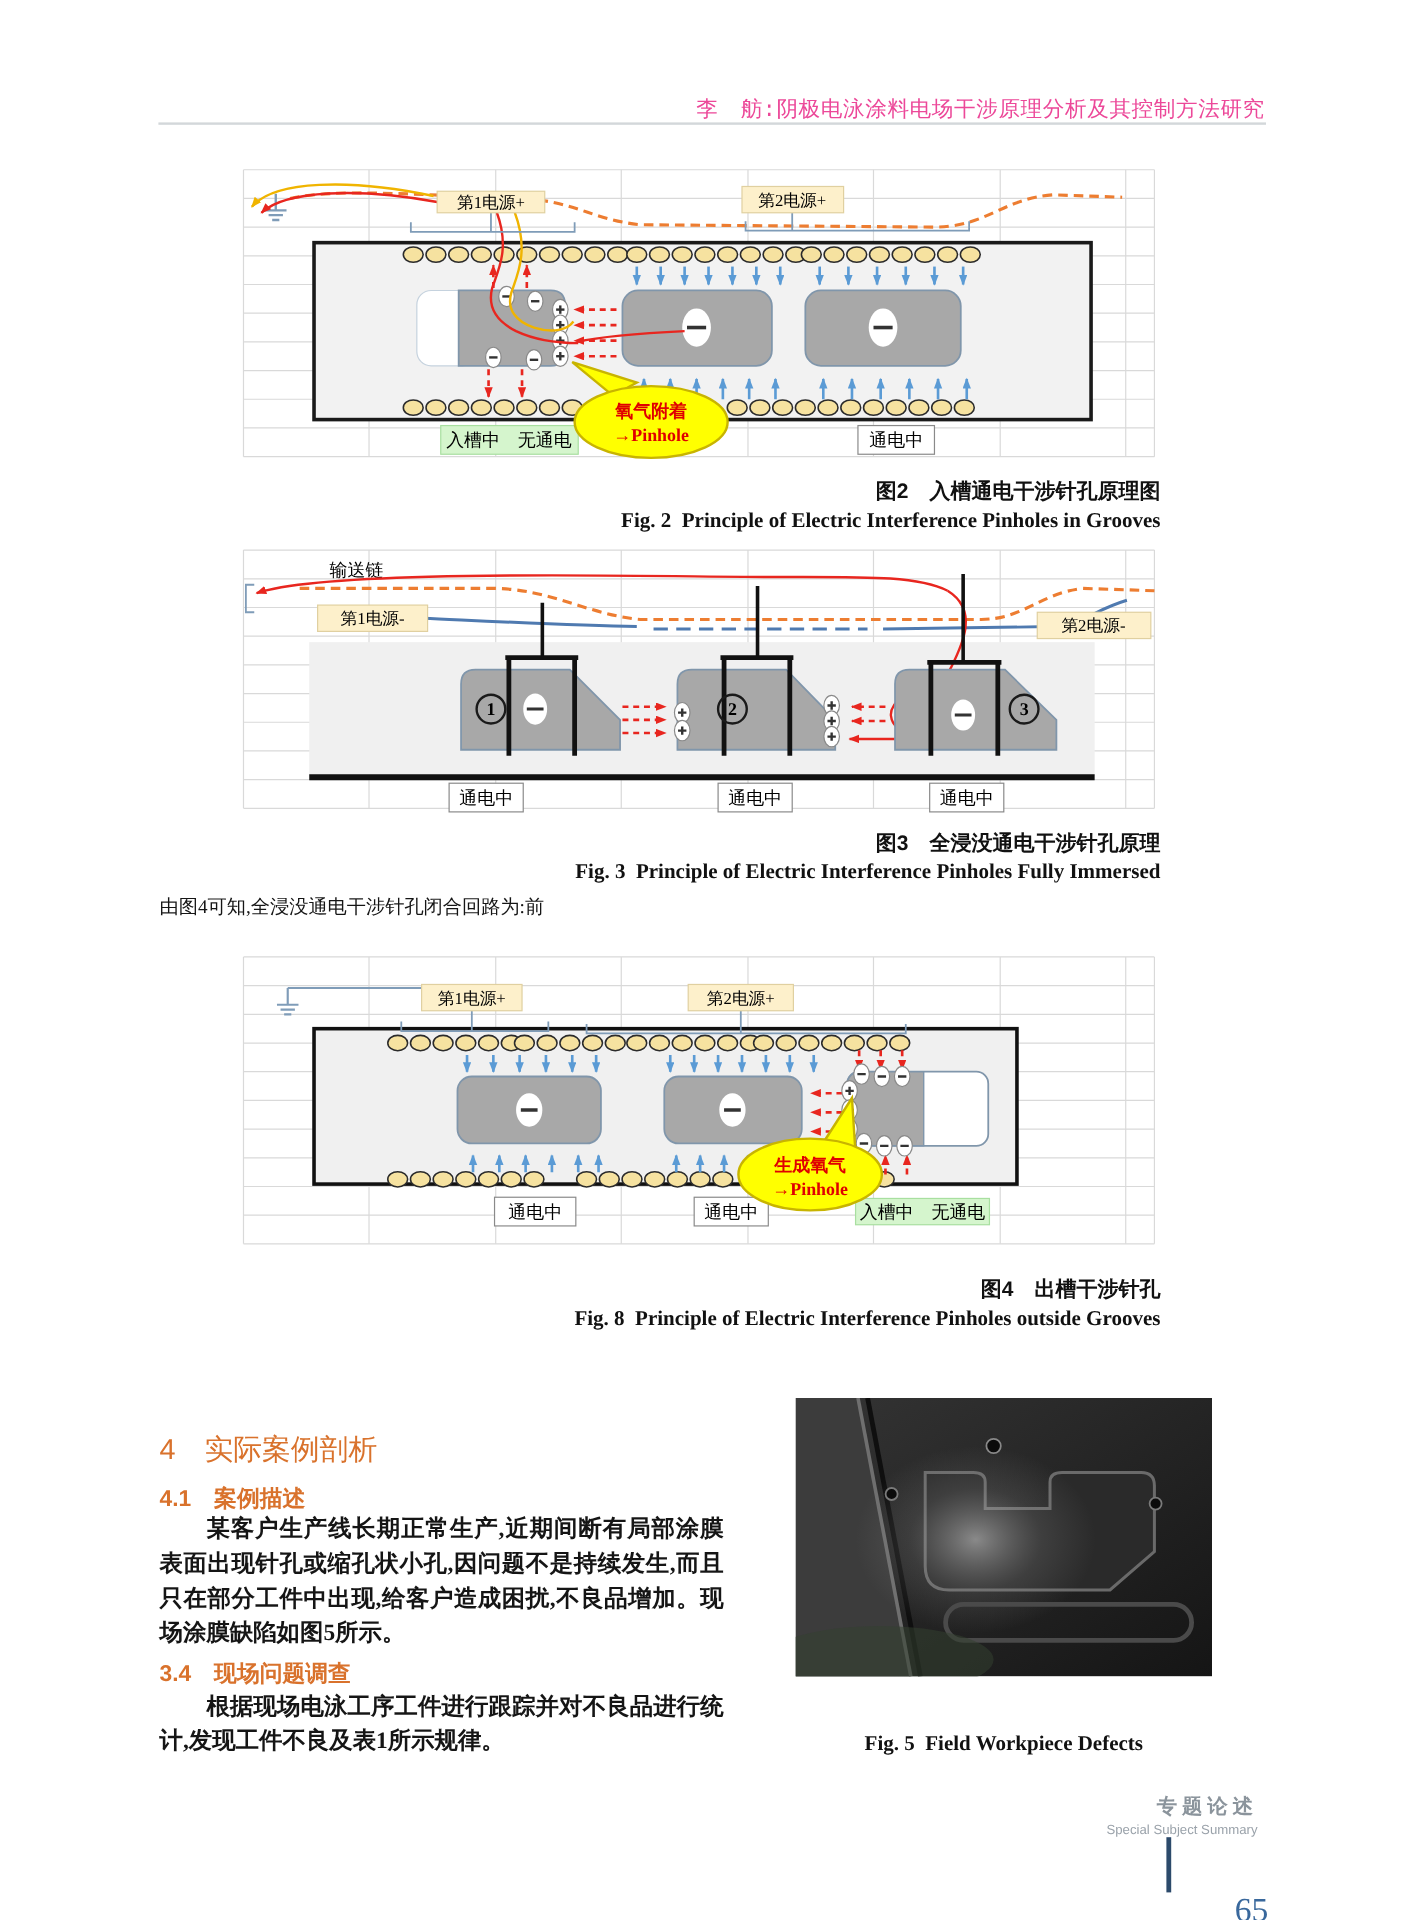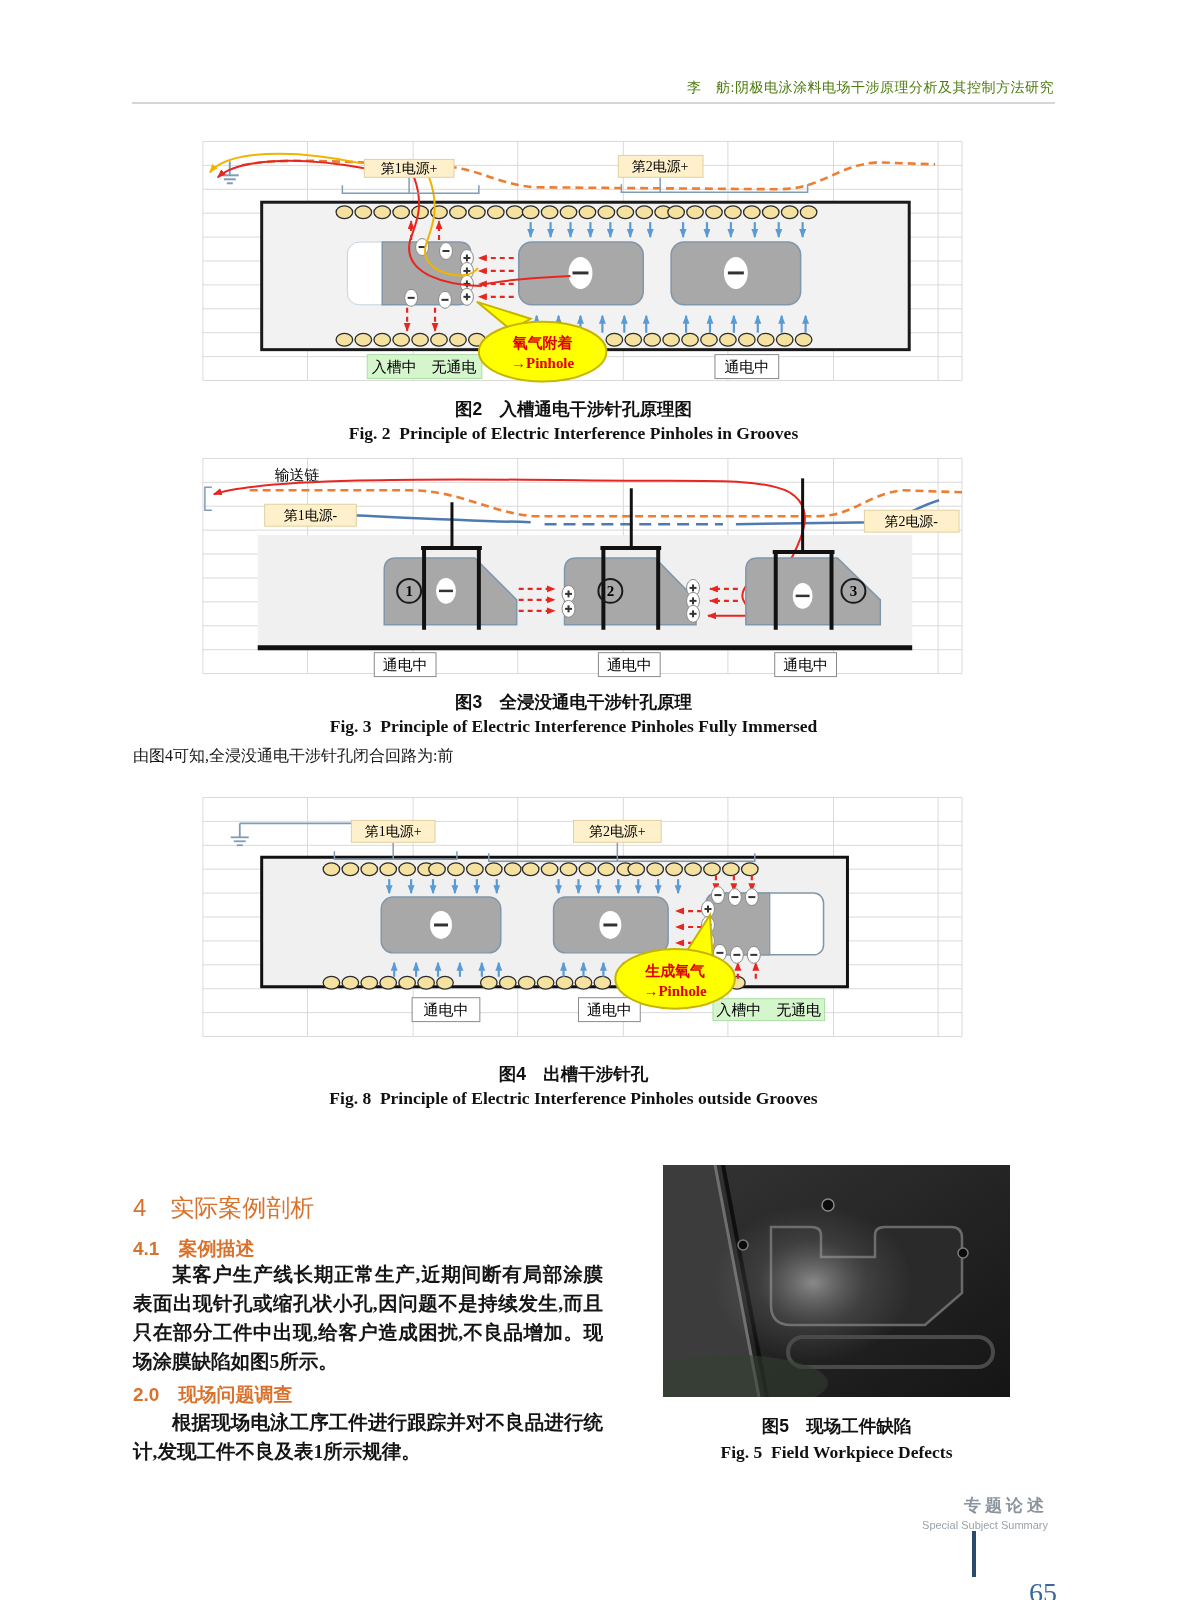--- a/index.html
+++ b/index.html
@@ -1,27 +1,27 @@
 <!DOCTYPE html>
 <html><head>
 <meta charset="utf-8">
 <style>
   html,body{margin:0;padding:0;background:#e8e8e8;}
   .page{position:relative;width:1187px;height:1600px;background:#ffffff;margin:0 auto;
         font-family:"Liberation Serif",serif;color:#1a1a1a;overflow:hidden;}
   .pre{white-space:pre;}
   
-  .hdr-title{position:absolute;top:79px;right:133px;font-family:Liberation Serif, serif;
-             font-size:14px;color:#4d7c0f;letter-spacing:.5px;}
+  .hdr-title{position:absolute;top:79px;right:133px;font-family:Liberation Mono, monospace;
+             font-size:18px;color:#ec4899;letter-spacing:.5px;}
   .hdr-rule{position:absolute;top:102px;left:132px;right:132px;height:2px;background:#d3d7da;}
   
   .fig{position:absolute;}
   svg text{font-family:"Liberation Serif",serif;}
   
-  .capwrap{position:absolute;left:180px;width:787px;text-align:center;}
+  .capwrap{position:absolute;left:180px;width:787px;text-align:right;}
   .cap-cn{font-family:"Liberation Sans",sans-serif;font-weight:bold;font-size:17.5px;color:#111;}
   .cap-en{font-family:"Liberation Serif",serif;font-weight:bold;font-size:17.5px;color:#111;}
   
   .body-line{position:absolute;left:133px;font-size:16px;color:#151515;}
   .h2{position:absolute;left:133px;font-family:"Liberation Sans",sans-serif;font-weight:normal;
       font-size:24px;color:#d9722c;}
   .h3{position:absolute;left:133px;font-family:"Liberation Sans",sans-serif;font-weight:bold;
       font-size:19px;color:#d9722c;}
   .para{position:absolute;left:133px;width:470px;font-size:19.5px;line-height:29px;
         text-align:justify;text-indent:2em;color:#151515;font-weight:bold;}
@@ -492,21 +492,21 @@
       <text x="497" y="189" font-size="15" font-weight="bold" fill="#e00000" text-anchor="middle">生成氧气</text>
       <text x="497" y="209" font-size="15" font-weight="bold" fill="#e00000" text-anchor="middle">→Pinhole</text>
     </g>
   </svg>
   <div class="capwrap" style="top:1062px"><span class="cap-cn pre">图4　出槽干涉针孔</span></div>
   <div class="capwrap" style="top:1088px"><span class="cap-en pre">Fig. 8  Principle of Electric Interference Pinholes outside Grooves</span></div>
 
   <div class="h2" style="top:1192px">4　实际案例剖析</div>
   <div class="h3" style="top:1236px">4.1　案例描述</div>
   <div class="para" style="top:1260px">某客户生产线长期正常生产,近期间断有局部涂膜表面出现针孔或缩孔状小孔,因问题不是持续发生,而且只在部分工件中出现,给客户造成困扰,不良品增加。现场涂膜缺陷如图5所示。</div>
-  <div class="h3" style="top:1382px">2.0　现场问题调查</div>
+  <div class="h3" style="top:1382px">3.4　现场问题调查</div>
   <div class="para" style="top:1408px">根据现场电泳工序工件进行跟踪并对不良品进行统计,发现工件不良及表1所示规律。</div>
 
   <div class="photo">
     <svg width="347" height="232" viewBox="0 0 347 232">
       <defs>
         <linearGradient id="ph-base" x1="0" y1="0" x2="1" y2="1">
           <stop offset="0" stop-color="#343434"></stop>
             <stop offset="0.55" stop-color="#232323"></stop>
             <stop offset="1" stop-color="#151515"></stop>
         </linearGradient>
@@ -522,21 +522,20 @@
       <line x1="60" y1="0" x2="104" y2="232" stroke="#0f0f0f" stroke-width="4"></line>
       <path d="M108,62 H148 Q158,62 158,70 V92 H212 V70 Q212,62 222,62 H288 Q299,62 299,73 V128 L262,160 H128 Q108,160 108,140 Z" fill="#2a2a2a" stroke="#6a6a6a" stroke-width="2.5"></path>
       <ellipse cx="150" cy="118" rx="100" ry="78" fill="url(#ph-glow)"></ellipse>
       <circle cx="165" cy="40" r="6" fill="#0b0b0b" stroke="#888" stroke-width="1.5"></circle>
       <circle cx="80" cy="80" r="5" fill="#0b0b0b" stroke="#7a7a7a" stroke-width="1.5"></circle>
       <circle cx="300" cy="88" r="5" fill="#0b0b0b" stroke="#7a7a7a" stroke-width="1.5"></circle>
       <rect x="125" y="172" width="205" height="30" rx="15" fill="none" stroke="#4a4a4a" stroke-width="4"></rect>
       <ellipse cx="70" cy="218" rx="95" ry="28" fill="#33402f" opacity="0.55"></ellipse>
     </svg>
   </div>
-  <div class="cap5wrap" style="top:1414px"><span class="cap-cn pre">图5　现场工件缺陷</span></div>
   <div class="cap5wrap" style="top:1442px"><span class="cap-en pre">Fig. 5  Field Workpiece Defects</span></div>
 
   <div class="footer">
     <div class="ft-txt">
       <div class="ft-cn">专题论述</div>
       <div class="ft-en">Special Subject Summary</div>
     </div>
     <div class="ft-bar"></div>
     <div class="ft-num">65</div>
   </div>

